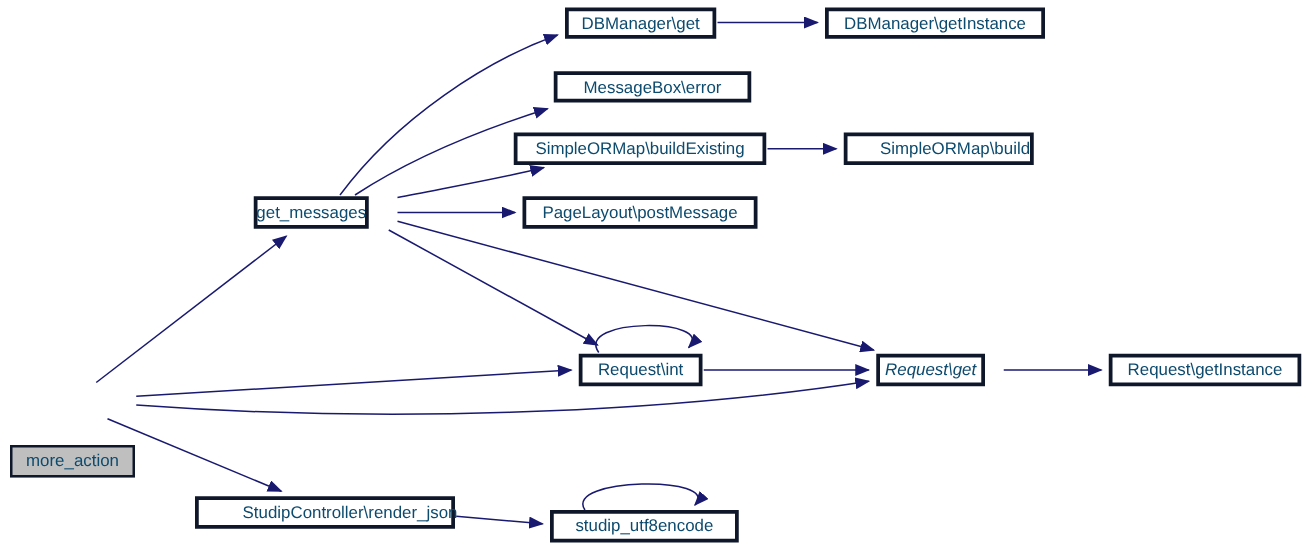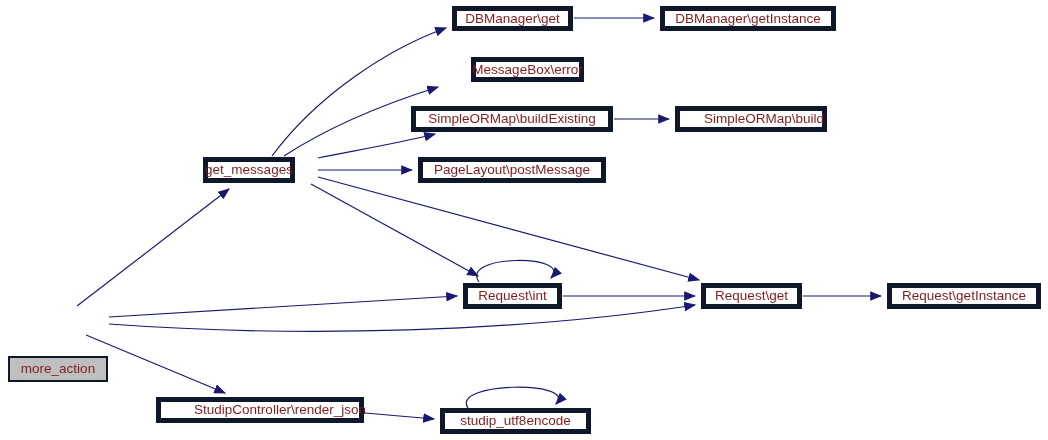--- a/index.html
+++ b/index.html
@@ -15,44 +15,44 @@
     position: absolute;
     left: 0; top: 0;
     width: 1048px; height: 440px;
   }
   .node {
     position: absolute;
     display: flex;
     align-items: center;
     justify-content: center;
     background: #ffffff;
-    border: 5px solid #0f172a;
+    border: 3px solid #0f172a;
     box-sizing: border-box;
     font-size: 13.5px;
     line-height: 1;
-    color: #7f1d1d;
+    color: #0c4a6e;
     white-space: nowrap;
     cursor: pointer;
     z-index: 2;
   }
   .node.highlight {
     background: #bfbfbf;
     border-width: 2px;
   }
   
   #n-more-action                 { left: 8px;   top: 308px; width: 100px; height: 26px; margin-top: 48px; }
   #n-get-messages                { left: 203px; top: 157px; width: 92px; height: 26px; }
   #n-dbmanager-get               { left: 452px; top: 6px;   width: 121px; height: 25px; }
   #n-dbmanager-getinstance       { left: 660px; top: 6px;   width: 176px; height: 25px; }
-  #n-messagebox-error            { left: 443px; top: 57px;  width: 113px; height: 25px; margin-left: 28px; }
+  #n-messagebox-error            { left: 443px; top: 57px;  width: 158px; height: 25px; }
   #n-simpleormap-buildexisting   { left: 411px; top: 106px; width: 202px; height: 26px; }
   #n-simpleormap-build           { left: 675px; top: 106px; width: 152px; height: 26px; padding-left: 26px; }
   #n-pagelayout-postmessage      { left: 418px; top: 157px; width: 188px; height: 26px; }
   #n-request-int                 { left: 463px; top: 283px; width: 99px;  height: 26px; }
-  #n-request-get                 { left: 701px; top: 283px; width: 101px; height: 26px; }
+  #n-request-get                 { left: 701px; top: 283px; width: 87px; height: 26px; font-style: italic; }
   #n-request-getinstance         { left: 887px; top: 283px; width: 154px; height: 26px; }
   #n-studipcontroller-render-json{ left: 156px; top: 397px; width: 208px; height: 26px; padding-left: 40px; }
   #n-studip-utf8encode           { left: 440px; top: 408px; width: 151px; height: 26px; }
   .edge { fill: none; stroke-width: 1.2px; }
 </style>
 </head>
 <body>
 
 <div class="canvas">
 

